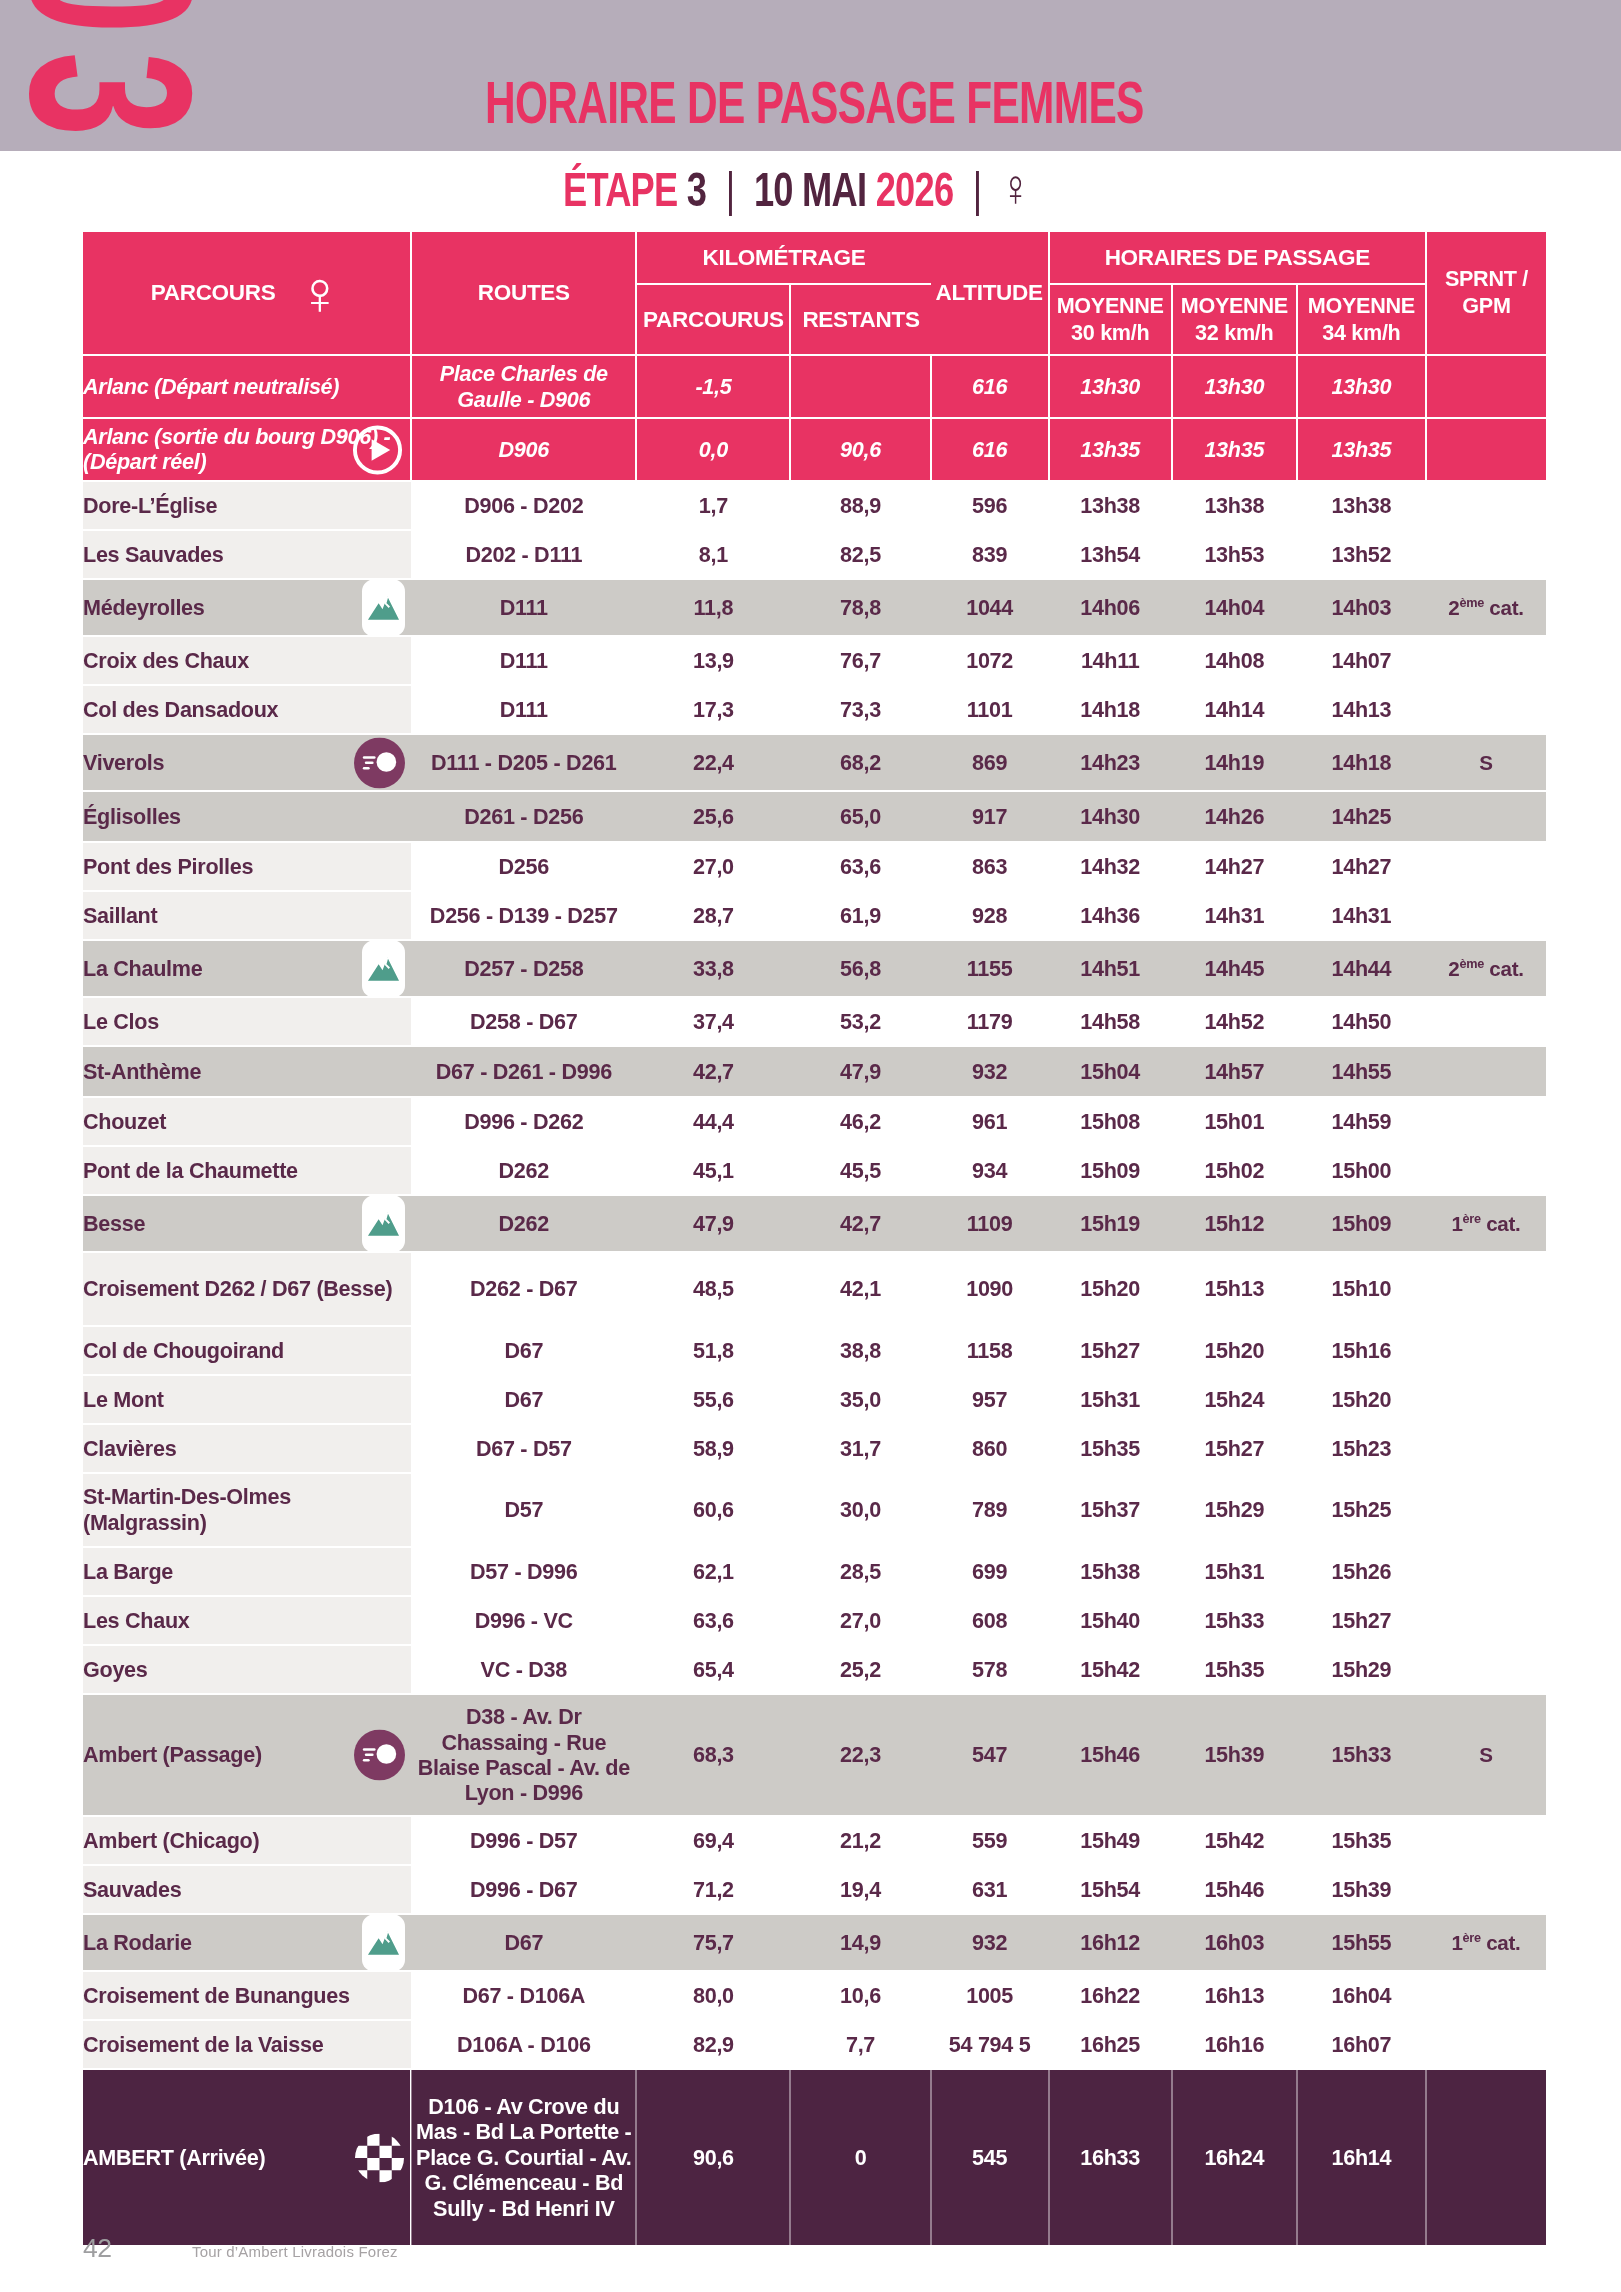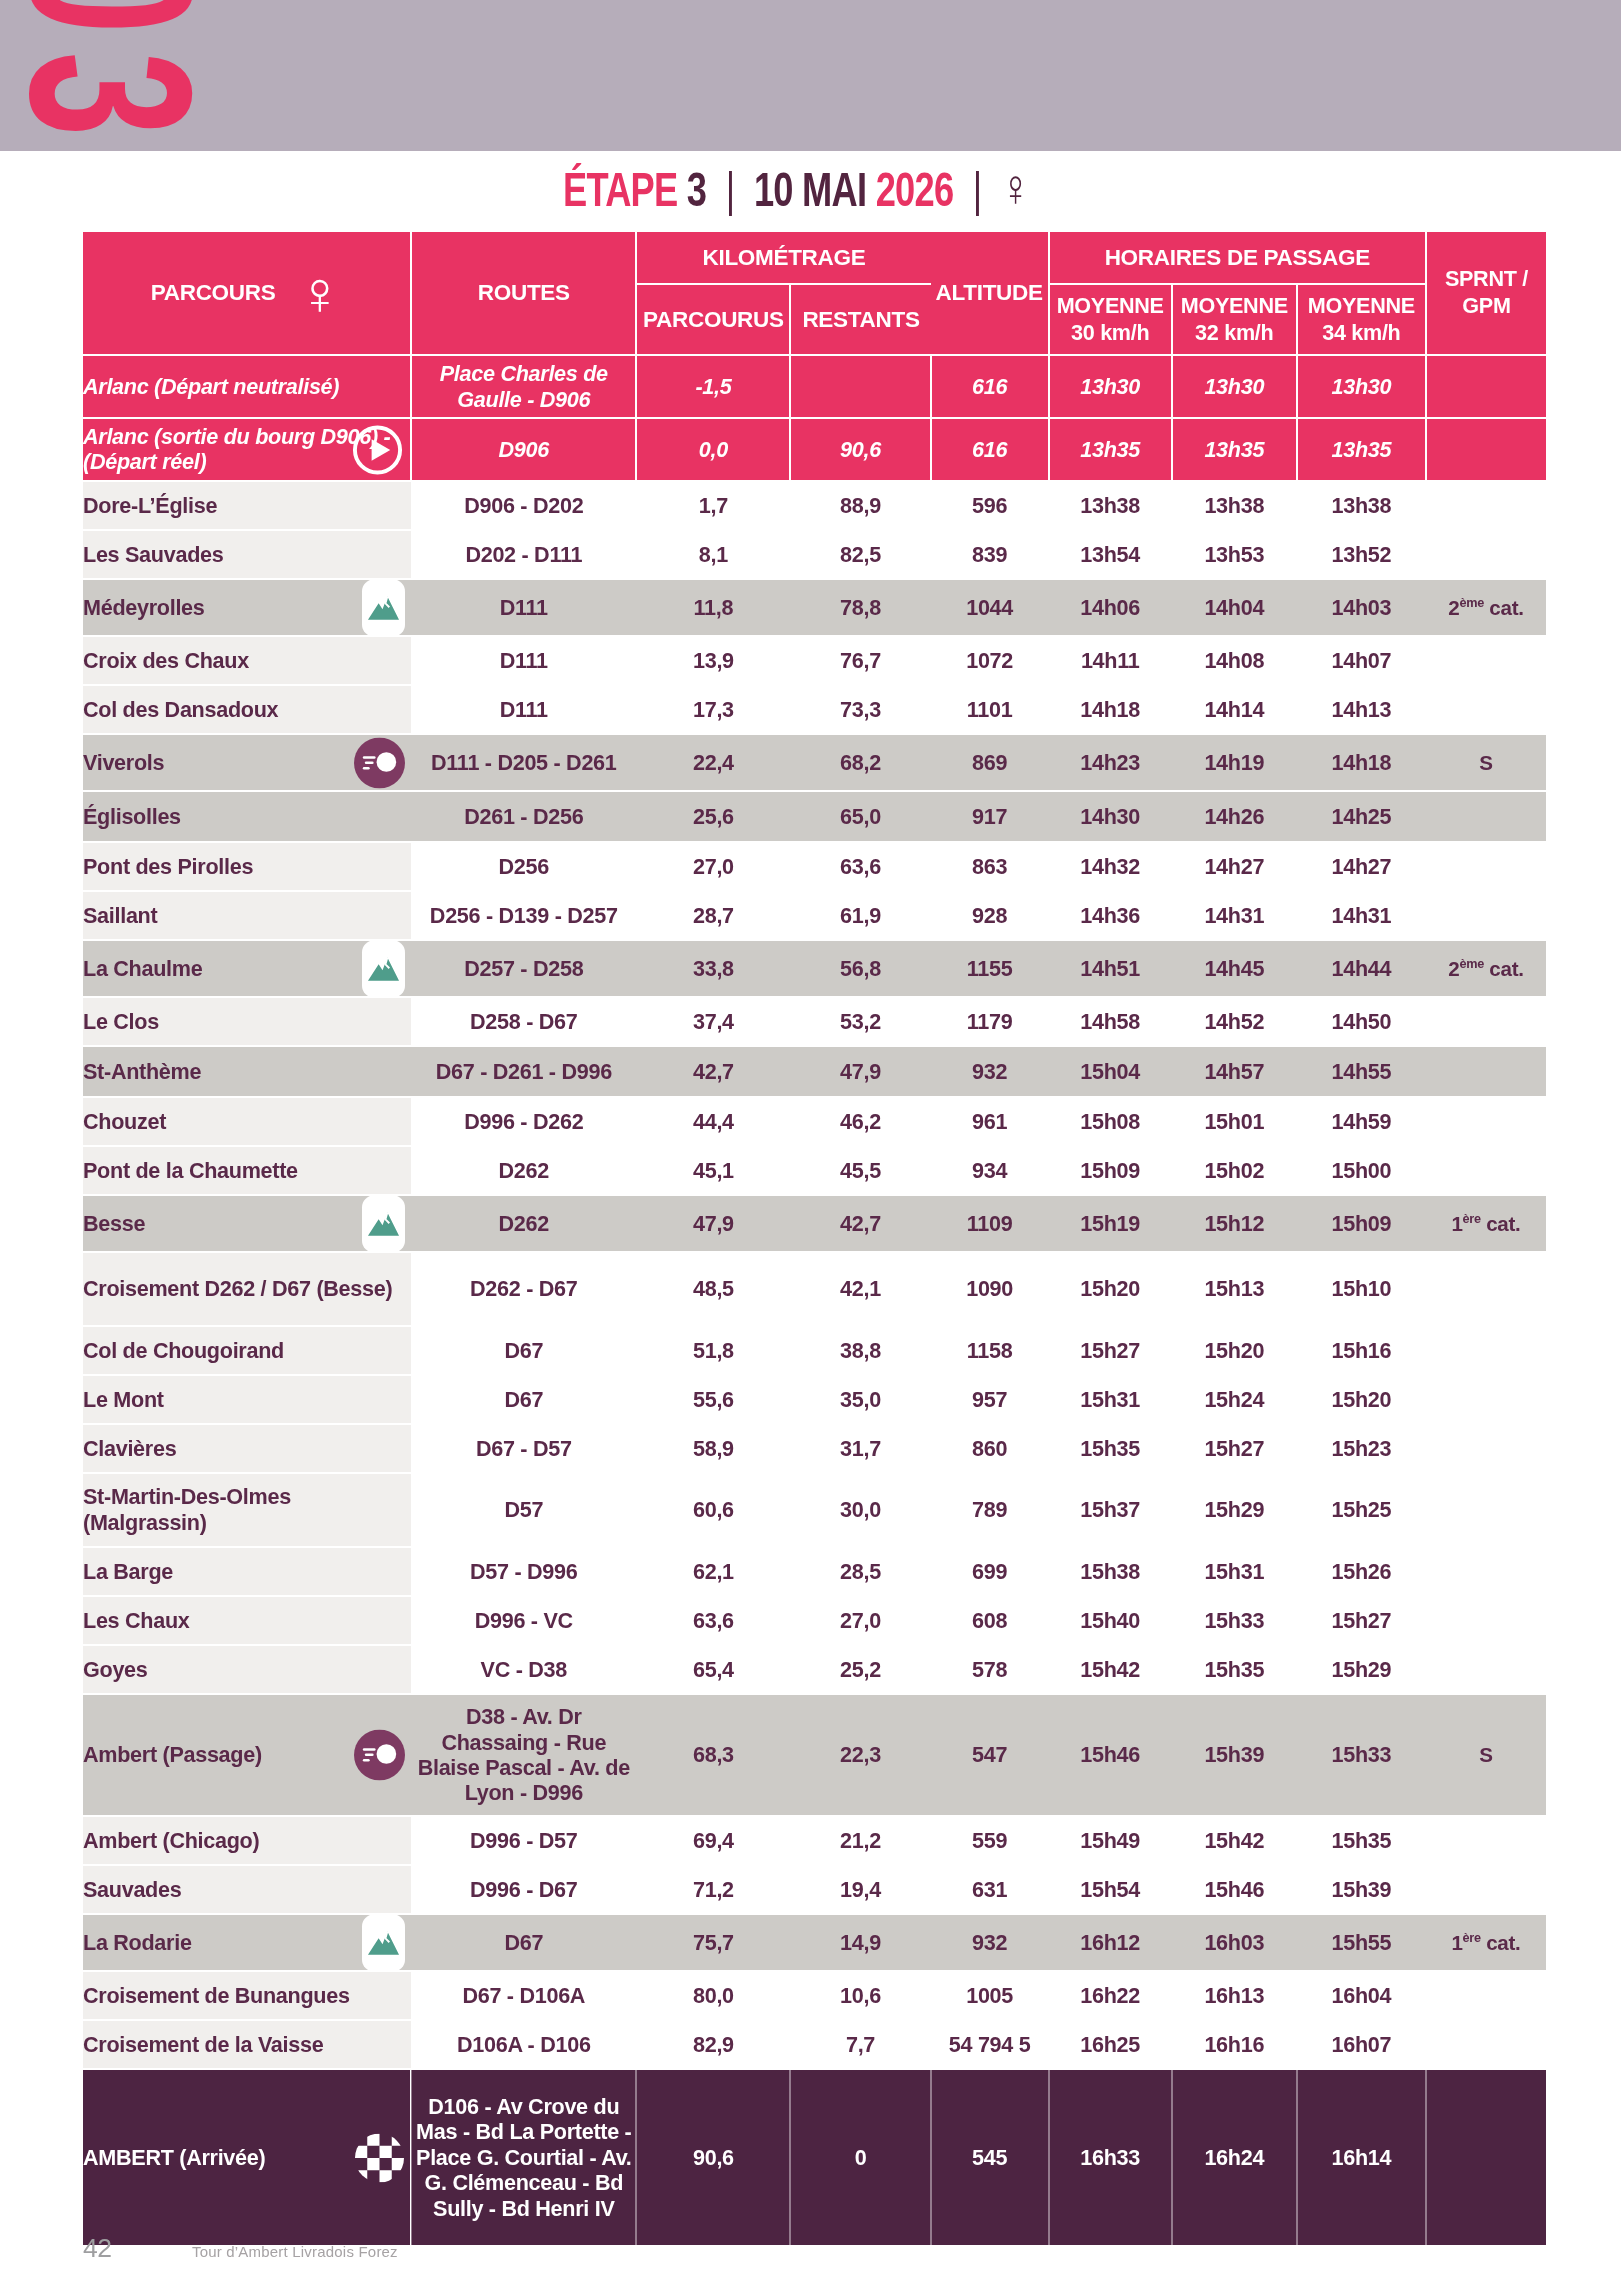--- a/index.html
+++ b/index.html
@@ -90,20 +90,23 @@
   }
   .footer .event{
     font-size:15px;color:#A6A2A4;font-weight:400;margin-left:76px;letter-spacing:0.2px;margin-top:13px;
   }
 </style>
 </head>
 <body>
 
 <div class="band">
   <div class="stage-number">03</div>
+  <div class="band-title">
+    <span class="cond">HORAIRE DE PASSAGE FEMMES</span>
+  </div>
 </div>
 
 <div class="subtitle">
   <span class="sub-inner">
     <span class="pink">ÉTAPE</span>
     <span class="plum">3</span>
     <span class="plum sep">|</span>
     <span class="plum">10 MAI</span>
     <span class="pink">2026</span>
     <span class="plum sep">|</span>

